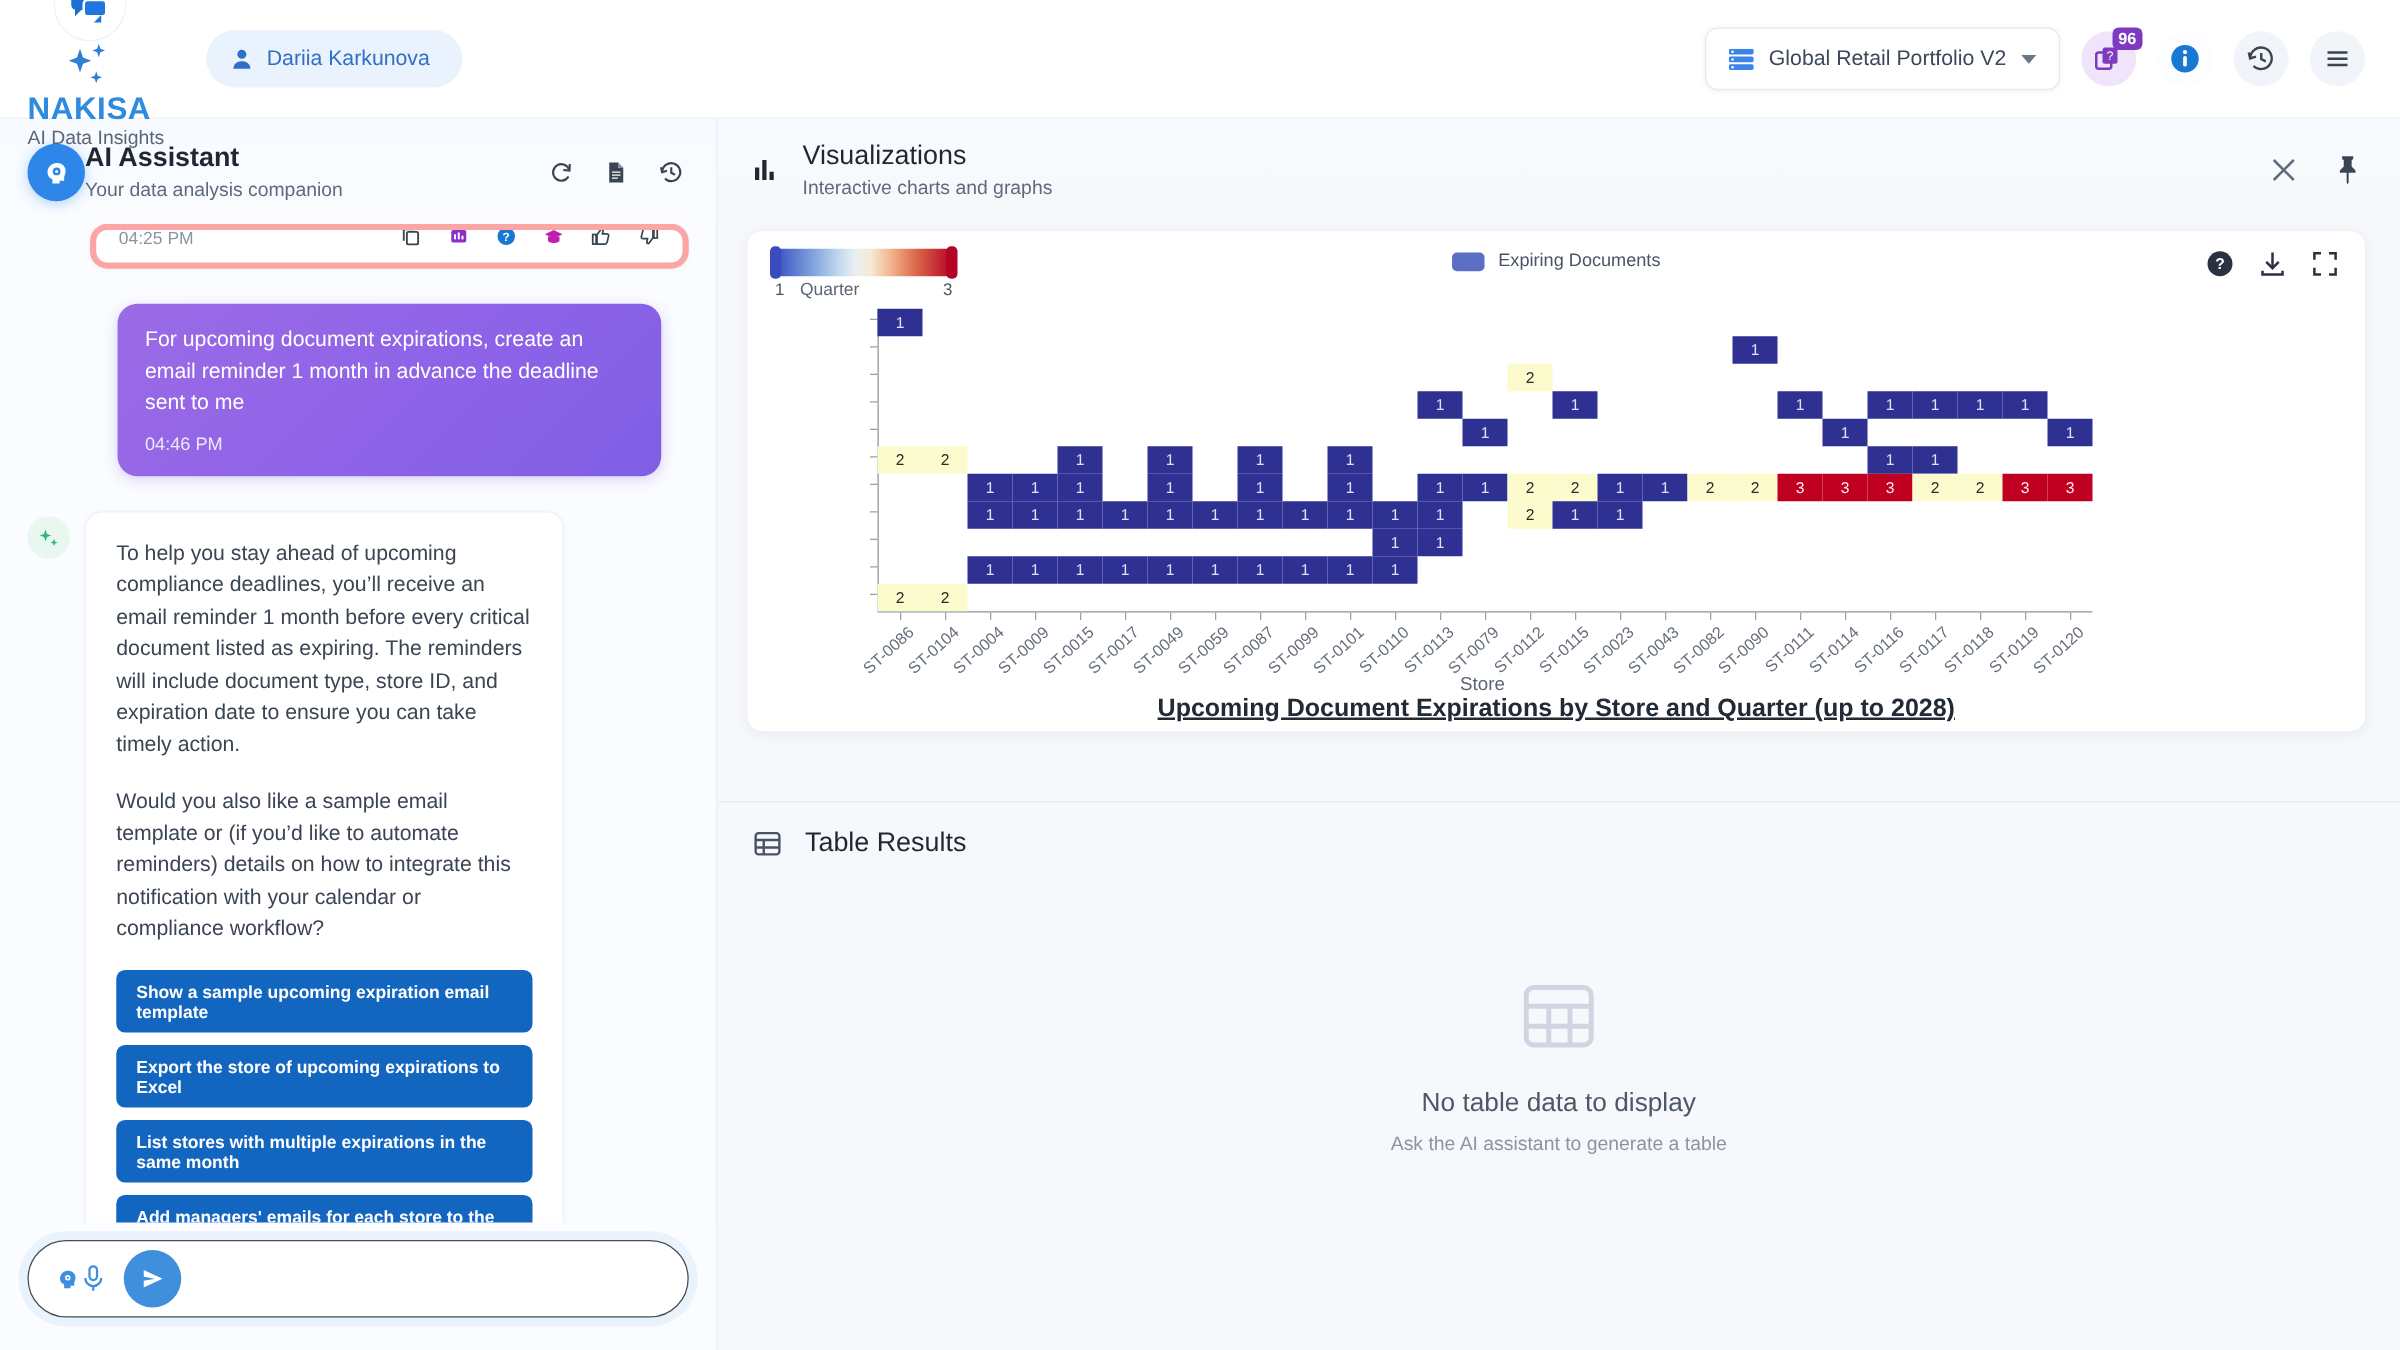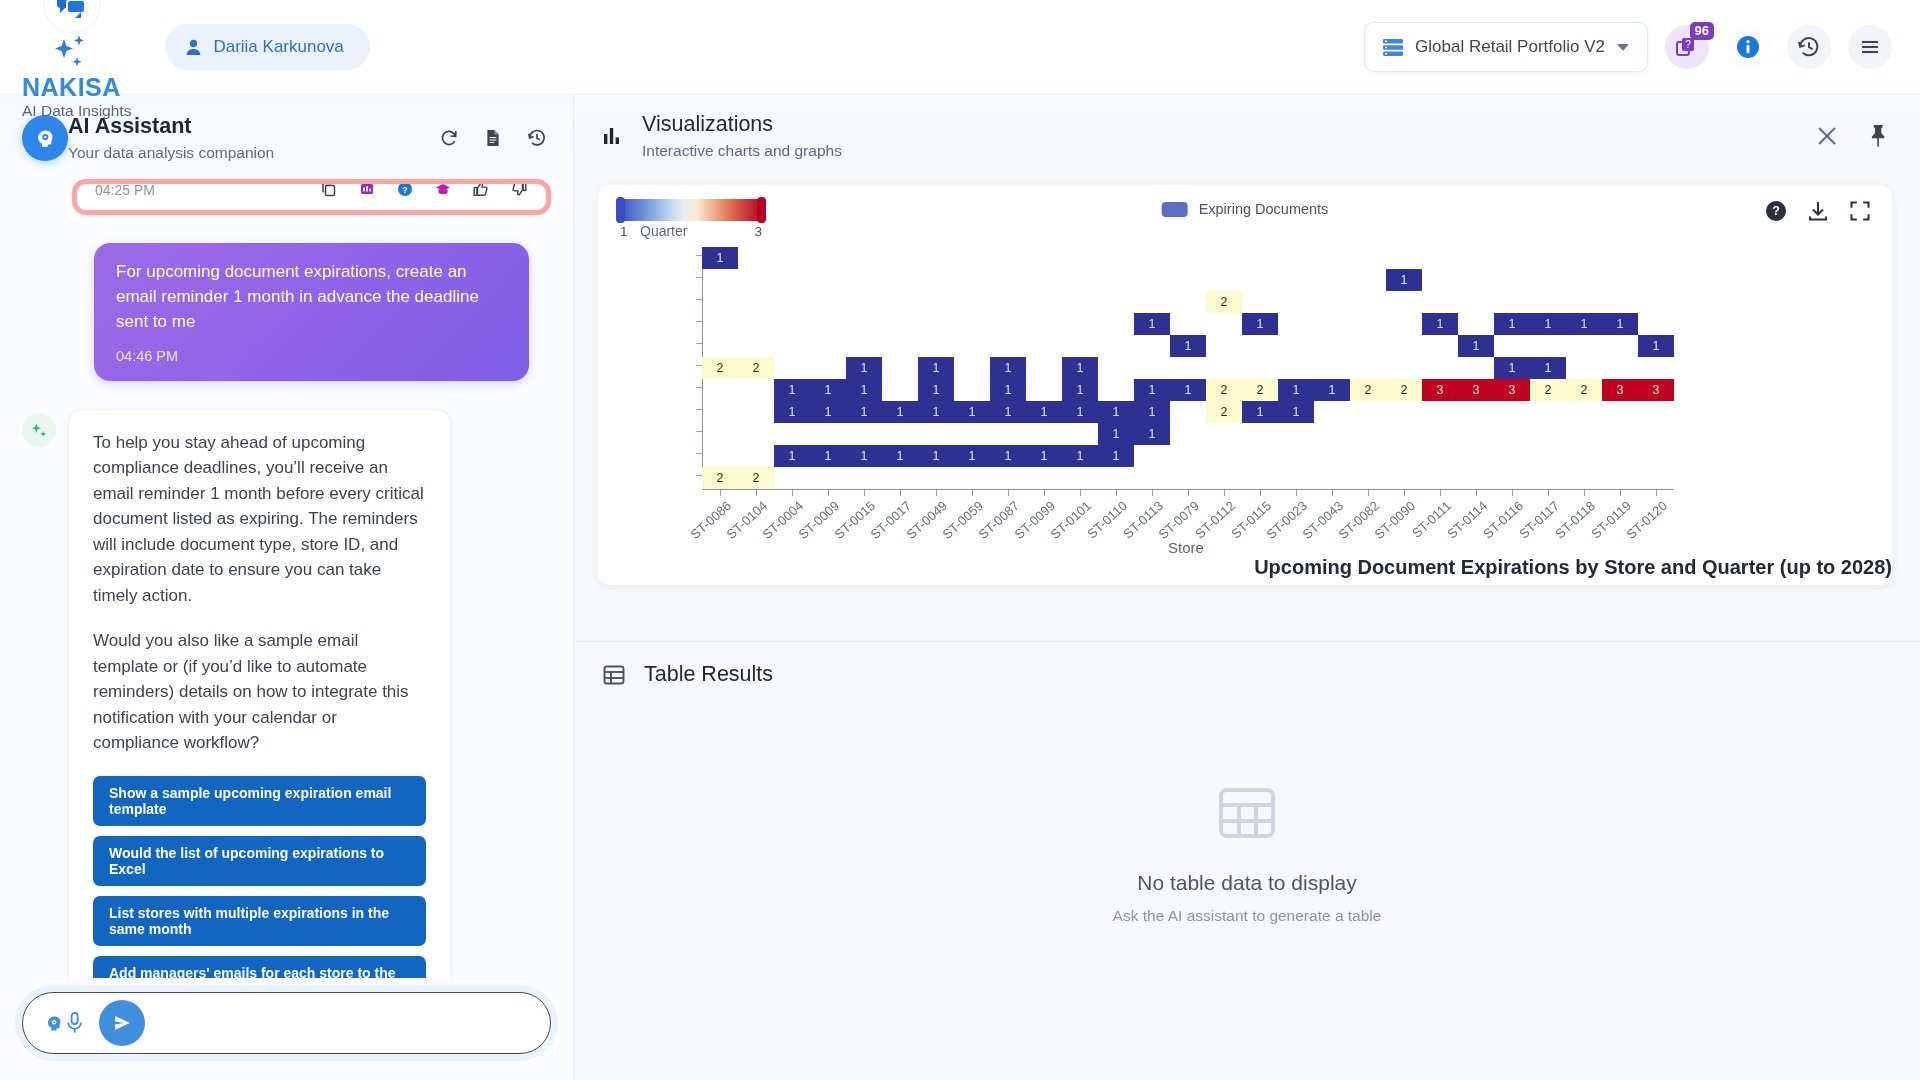--- a/index.html
+++ b/index.html
@@ -266,22 +266,22 @@
     content: ""; position: absolute; top: -2px; width: 9px; height: 26px; border-radius: 4px;
   }
   .cbar:before { left: -4px; background: #3b4cc0; }
   .cbar:after { right: -4px; background: #b40426; }
   .cbar-ticks {
     display: flex; justify-content: space-between;
     width: 142px; font-size: 13.5px; color: #4a5365; margin-top: 3px;
   }
 
   .chart-title {
-    position: absolute; bottom: 6px; left: 0; right: 0; text-align: right;
-    font-size: 20px; font-weight: bold; color: #222a36;
+    position: absolute; bottom: 6px; left: 0; right: 0; text-align: center;
+    font-size: 20px; font-weight: bold; color: #222a36; text-decoration: underline;
   }
 
   
   .hm-area { position: absolute; left: 104px; top: 62px; }
   .hm-quarter-cap {
     position: absolute; font-size: 14px; color: #5d6674;
   }
   .hm-axis-v { position: absolute; background: #8d949f; width: 1px; }
   .hm-axis-h { position: absolute; background: #8d949f; height: 1px; }
   .hm-cell {
@@ -475,21 +475,21 @@
         <div class="ai-avatar">
           <svg width="20" height="20" viewBox="0 0 20 20">
             <path d="M7.4 3.6 L8.6 7.1 L12 8.3 L8.6 9.5 L7.4 13 L6.2 9.5 L2.8 8.3 L6.2 7.1 Z" fill="#2eb57e"></path>
             <path d="M14.2 11 L15 13.1 L17.1 13.9 L15 14.7 L14.2 16.8 L13.4 14.7 L11.3 13.9 L13.4 13.1 Z" fill="#2eb57e"></path>
           </svg>
         </div>
         <div class="bubble-ai">
           <p>To help you stay ahead of upcoming compliance deadlines, you’ll receive an email reminder 1 month before every critical document listed as expiring. The reminders will include document type, store ID, and expiration date to ensure you can take timely action.</p>
           <p>Would you also like a sample email template or (if you’d like to automate reminders) details on how to integrate this notification with your calendar or compliance workflow?</p>
           <button class="sugg">Show a sample upcoming expiration email template</button>
-          <button class="sugg">Would the list of upcoming expirations to Excel</button>
+          <button class="sugg">Export the store of upcoming expirations to Excel</button>
           <button class="sugg">List stores with multiple expirations in the same month</button>
           <button class="sugg">Add managers' emails for each store to the reminders</button>
 
         </div>
       </div>
     </div>
 
     <div class="composer-wrap">
       <div class="composer">
         <svg width="19" height="20" viewBox="0 0 19 20">

